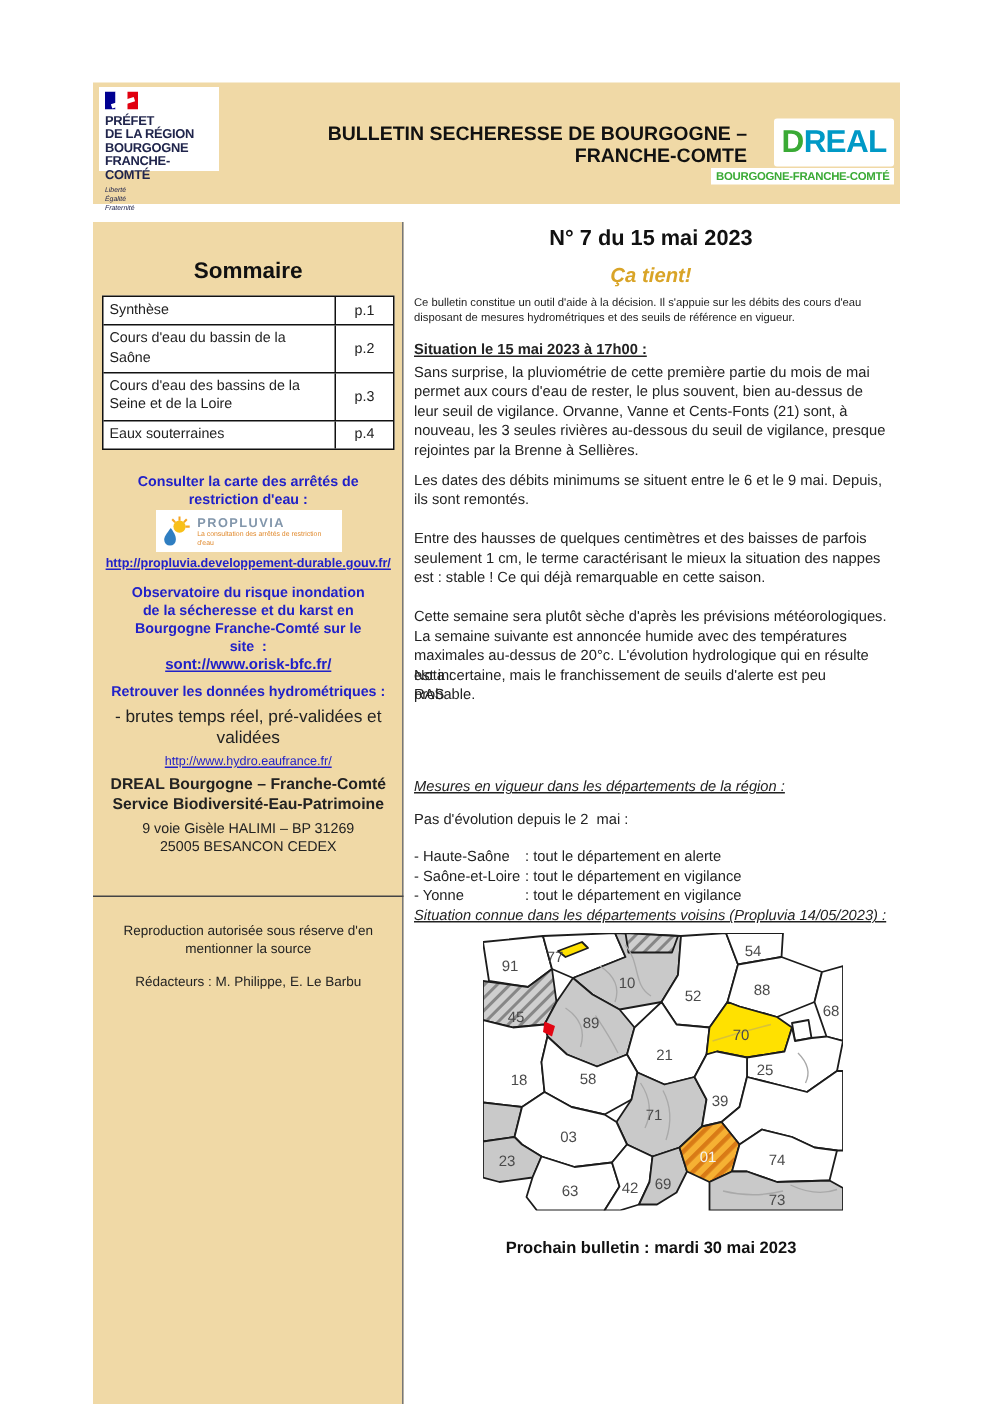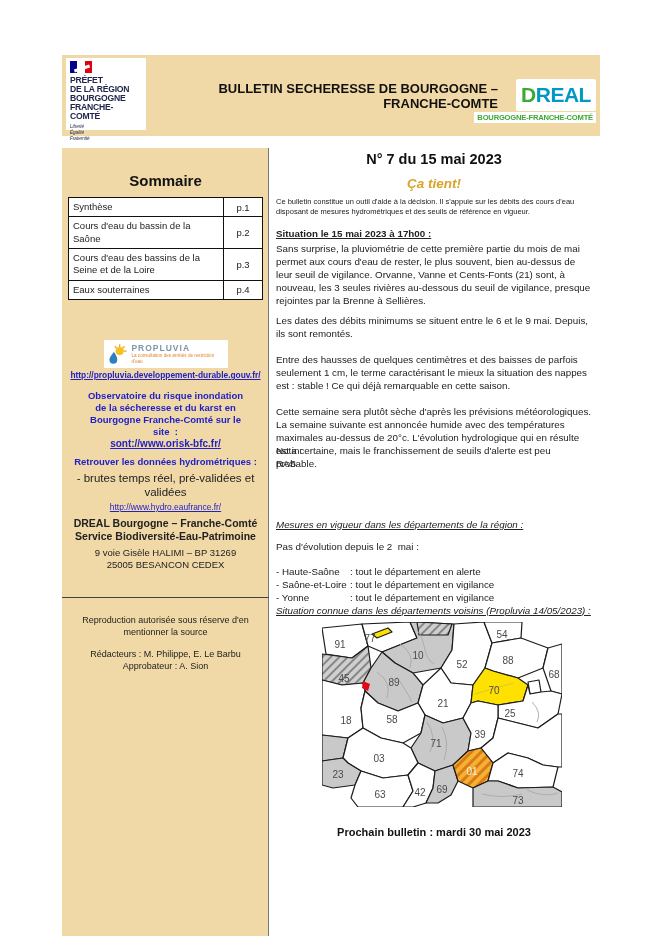--- a/index.html
+++ b/index.html
@@ -6,21 +6,21 @@
     --beige:#f0d9a6; --blue:#2121c8; --gold:#d9a427; --navy:#20254c;
     --green:#3aaa35; --teal:#0099c6; --ink:#1a1a1a;
   }
   *{box-sizing:border-box;}
   body{margin:0;background:#fff;}
   .page{position:relative;width:661px;height:936px;background:#fff;
         font-family:"Liberation Sans",sans-serif;color:#222;overflow:hidden;}
 
   
   .header{position:absolute;left:62px;top:55px;width:538px;height:81px;background:var(--beige);}
-  .prefet-box{position:absolute;left:4px;top:3px;width:80px;height:72px;background:#fff;padding:3px 4px;}
+  .prefet-box{position:absolute;left:4px;top:3px;width:80px;height:56px;background:#fff;padding:3px 4px;}
   .flag{display:flex;width:22px;height:12px;margin-bottom:3px;position:relative;overflow:hidden;}
   .flag div{flex:1;}
   .flag .b{background:#000091;}.flag .w{background:#fff;}.flag .r{background:#e1000f;}
   .flag .swoosh{position:absolute;left:4px;top:6px;width:16px;height:3px;background:#fff;transform:rotate(-18deg);flex:none;}
   .prefet-lines{font-size:8.6px;font-weight:bold;color:var(--navy);line-height:1.05;letter-spacing:-0.2px;}
   .motto{margin-top:3px;font-size:4.6px;font-style:italic;color:var(--navy);line-height:1.25;}
   .header-title{position:absolute;left:96px;top:26px;width:340px;text-align:right;
                 font-size:13px;font-weight:bold;color:#111;}
   .dreal-box{position:absolute;right:4px;top:24px;width:80px;height:32px;background:#fff;border-radius:2px;
              display:flex;align-items:center;justify-content:center;font-weight:bold;font-size:21px;letter-spacing:-0.5px;}
@@ -125,20 +125,21 @@
         <div class="toc-row">
           <div class="toc-label">Cours d'eau des bassins de la Seine et de la Loire</div>
           <div class="toc-page">p.3</div>
         </div>
         <div class="toc-row">
           <div class="toc-label">Eaux souterraines</div>
           <div class="toc-page">p.4</div>
         </div>
       </div>
 
+    <div class="sb-abs sb-blue consulter">Consulter la carte des arrêtés de restriction d'eau :</div>
 
     <div class="propluvia">
       <svg width="20" height="22" viewBox="0 0 20 22">
         <g stroke="#f5a623" stroke-width="1.4">
           <line x1="12" y1="1" x2="12" y2="4"></line>
             <line x1="19" y1="8" x2="16" y2="8"></line>
           <line x1="17" y1="3" x2="15" y2="5"></line>
             <line x1="7" y1="3" x2="9" y2="5"></line>
         </g>
         <circle cx="12" cy="8" r="4.2" fill="#f8c01a"></circle>
@@ -165,21 +166,20 @@
     <div class="sb-abs dreal-service">DREAL Bourgogne – Franche-Comté<br>Service Biodiversité-Eau-Patrimoine</div>
 
     <div class="sb-abs address">9 voie Gisèle HALIMI – BP 31269<br>25005 BESANCON CEDEX</div>
 
     <div class="sb-divider"></div>
 
     <div class="sb-abs reproduction">Reproduction autorisée sous réserve d'en mentionner la source</div>
 
     <div class="sb-abs credits" id="credits">
         <div>Rédacteurs : M. Philippe, E. Le Barbu</div>
-        <div>Approbateur : A. Sion</div>
       </div>
   </div>
 
   <div class="main-abs bulletin-no">N° 7 du 15 mai 2023</div>
   <div class="main-abs headline">Ça tient!</div>
   <div class="main-abs intro">Ce bulletin constitue un outil d'aide à la décision. Il s'appuie sur les débits des cours d'eau disposant de mesures hydrométriques et des seuils de référence en vigueur.</div>
   <div class="main-abs situation-h">Situation le 15 mai 2023 à 17h00 :</div>
   <div class="main-abs para para1">Sans surprise, la pluviométrie de cette première partie du mois de mai permet aux cours d'eau de rester, le plus souvent, bien au-dessus de leur seuil de vigilance. Orvanne, Vanne et Cents-Fonts (21) sont, à nouveau, les 3 seules rivières au-dessous du seuil de vigilance, presque rejointes par la Brenne à Sellières.</div>
   <div class="main-abs para para2">Les dates des débits minimums se situent entre le 6 et le 9 mai. Depuis, ils sont remontés.</div>
   <div class="main-abs para para3">Entre des hausses de quelques centimètres et des baisses de parfois seulement 1 cm, le terme caractérisant le mieux la situation des nappes est : stable ! Ce qui déjà remarquable en cette saison.</div>

